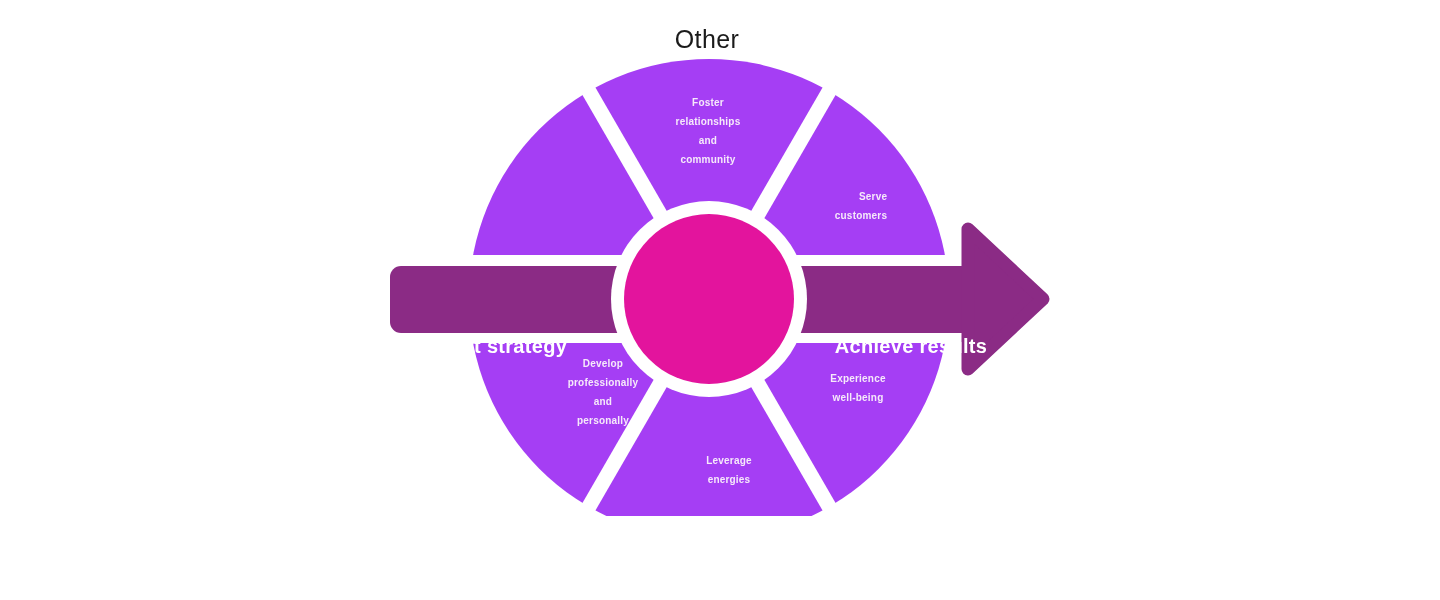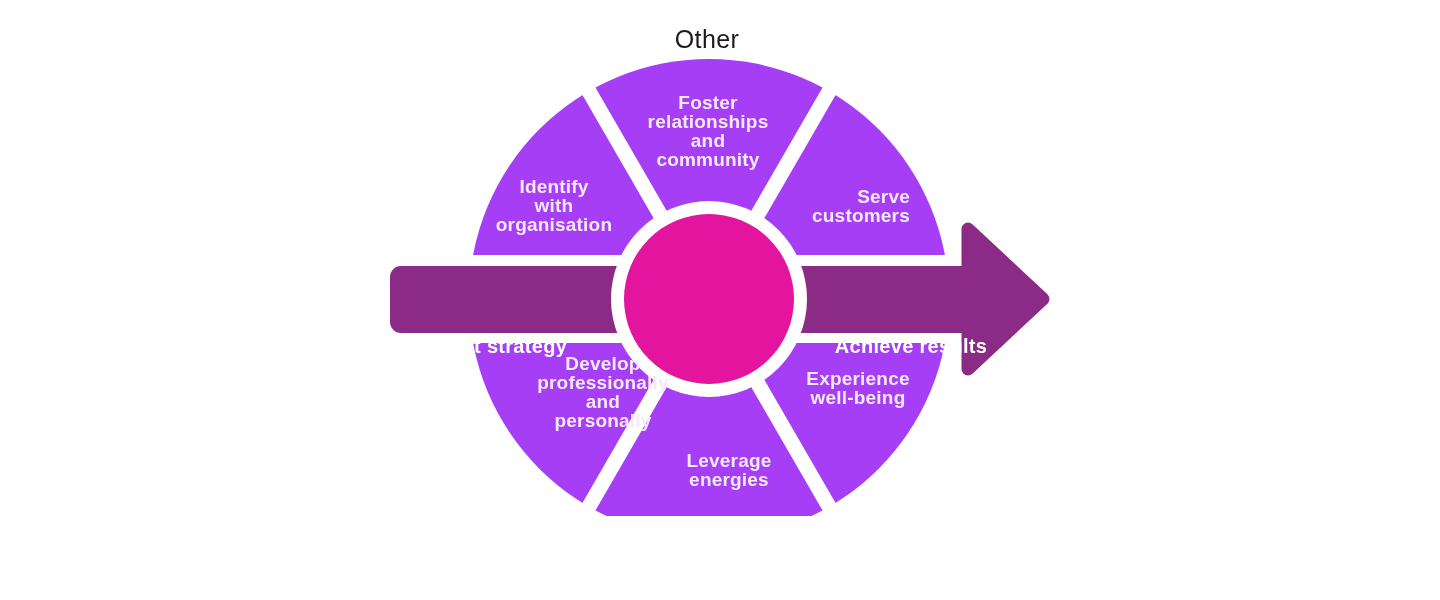--- a/index.html
+++ b/index.html
@@ -25,21 +25,21 @@
     stroke-linecap: butt;
   }
   .lbl {
     position: absolute;
     transform: translate(-50%, -50%);
     white-space: pre-line;
     text-align: center;
     user-select: none;
   }
   .seg-label {
-    font-size: 19px;
+    font-size: 10px;
     font-weight: 700;
     line-height: 19px;
     letter-spacing: 0.2px;
   }
   .outer-label {
     font-size: 25px;
     font-weight: 500;
     letter-spacing: 0.4px;
   }
   .arrow-label {
@@ -94,23 +94,20 @@
     </g>
   </svg>
 
   <div class="lbl outer-label" style="left: 707px; top: 39px; color: rgb(27, 27, 27);">Other</div>
   <div class="lbl outer-label" style="left: 706px; top: 564px; color: rgb(27, 27, 27);">Self</div>
 
   <div class="lbl seg-label" style="left: 708px; top: 131px; color: rgb(246, 233, 250);">Foster
 relationships
 and
 community</div>
-  <div class="lbl seg-label" style="left: 554px; top: 205px; color: rgb(246, 233, 250);">Identify
-with
-organisation</div>
   <div class="lbl seg-label" style="left: 861px; top: 206px; color: rgb(246, 233, 250); text-align: right;">Serve
 customers</div>
   <div class="lbl seg-label" style="left: 559px; top: 392px; color: rgb(246, 233, 250); margin-left: 44px;">Develop
 professionally
 and
 personally</div>
   <div class="lbl seg-label" style="left: 729px; top: 470px; color: rgb(246, 233, 250);">Leverage
 energies</div>
   <div class="lbl seg-label" style="left: 858px; top: 388px; color: rgb(246, 233, 250);">Experience
 well-being</div>

